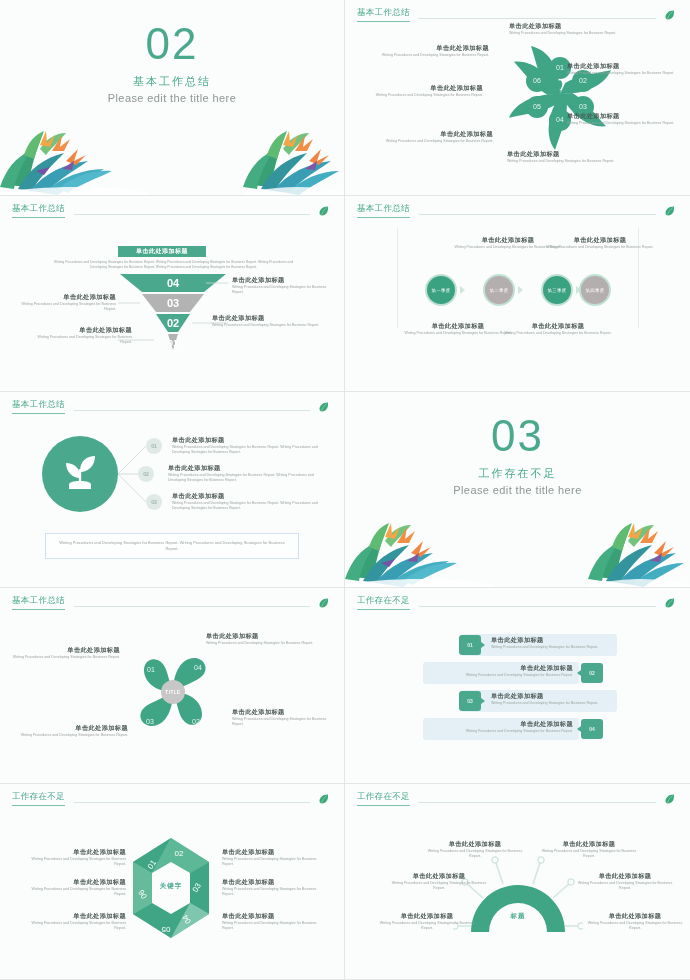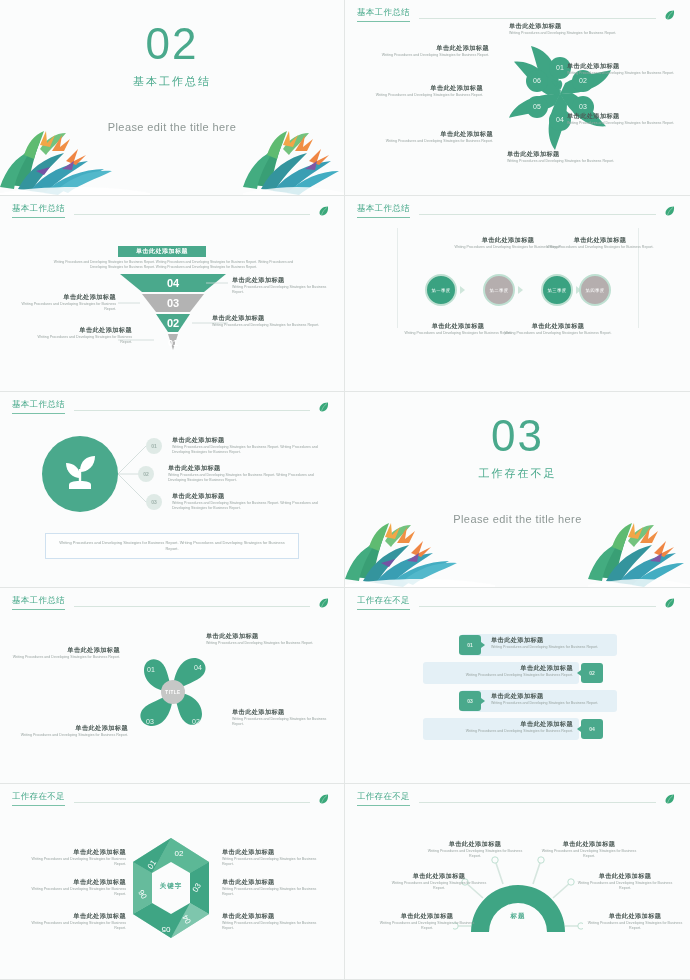--- a/index.html
+++ b/index.html
@@ -50,21 +50,21 @@
     line-height: 1;
   }
   .cover-cn {
     position: absolute; top: 74px; left: 0; right: 0; text-align: center;
     font-size: 11px; color: #4aa98c; letter-spacing: 2px;
     background: #fbfcfc; display: block;
   }
   .cover-cn span { background: #fbfcfc; padding: 0 8px; }
   .cover-en {
     position: absolute; top: 92px; left: 0; right: 0; text-align: center;
-    font-size: 11px; color: #8d9794; letter-spacing: .4px; margin-top: 29px;
+    font-size: 11px; color: #8d9794; letter-spacing: .4px;
   }
   .plants { position: absolute; bottom: 0; left: 0; right: 0; height: 80px; }
 
   
   .tt { font-size: 6.2px; color: #4c5a56; font-weight: bold; letter-spacing: .4px; white-space: nowrap; }
   .td { font-size: 3.6px; color: #9aa5a2; line-height: 1.5; }
 
   
   .pw-wrap { position: absolute; left: 160px; top: 28px; width: 110px; height: 140px; }
   .pw-lbl { position: absolute; }

